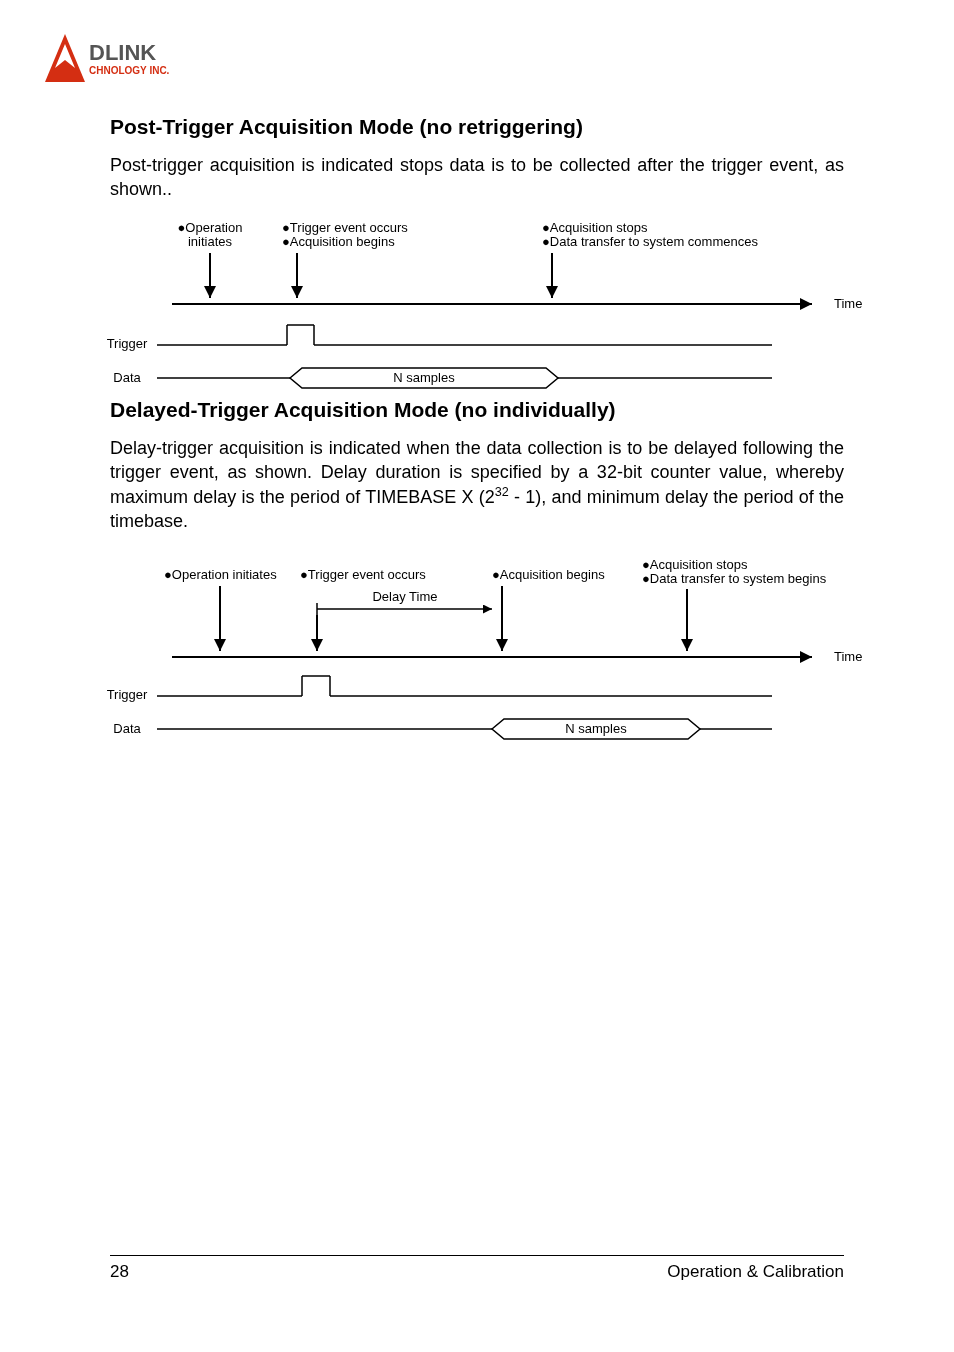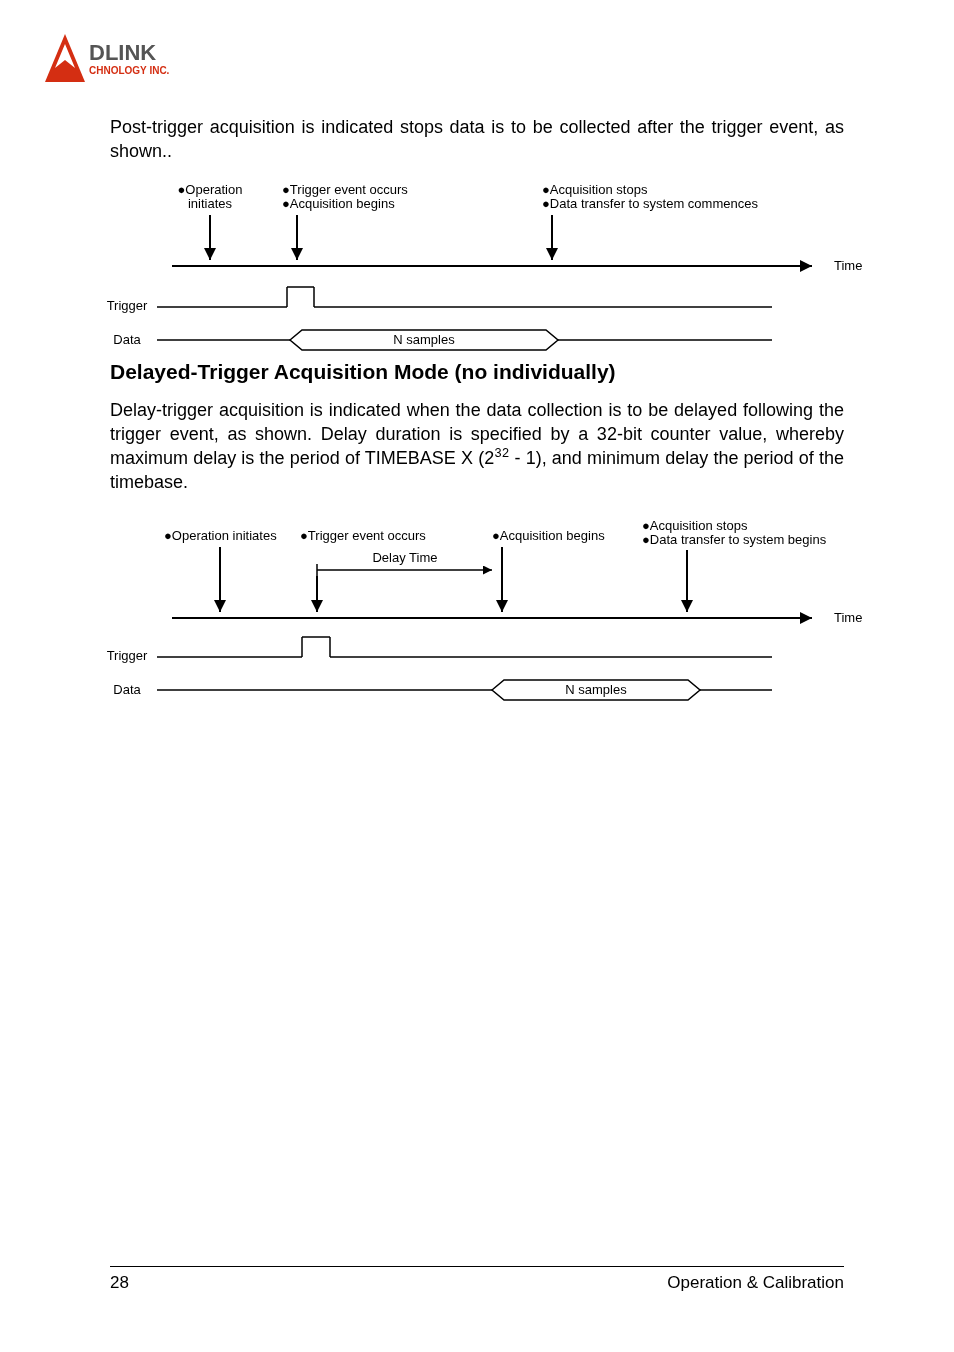--- a/index.html
+++ b/index.html
@@ -16,43 +16,44 @@
   .content { margin-top: 80px; }
   h2.section-title { font-size: 21px; font-weight: bold; margin-bottom: 14px; }
   p.body { font-size: 18px; line-height: 1.35; text-align: justify; margin-bottom: 16px; }
   .figure-caption { text-align: center; font-weight: bold; font-size: 17px; margin: 12px 0 26px 0; }
   .diagram { position: relative; margin-left: -18px; margin-right: -18px; }
   svg { display: block; }
   .small-label { font-size: 13px; }
   .footer {
     position: absolute;
     left: 110px; right: 110px;
-    bottom: 59px;
+    bottom: 70px;
     border-top: 1px solid #000;
     padding-top: 6px;
     display: flex;
     justify-content: space-between;
     font-size: 17px;
   }
-  sup { font-size: 0.7em; vertical-align: super; font-family: Liberation Mono, monospace; }
+  sup { font-size: 0.7em; vertical-align: super; }
 </style>
 </head>
 <body>
 
 <div class="logo">
   <svg width="180" height="58" viewBox="0 0 180 58">
     <polygon points="24,4 44,52 4,52" fill="#d42e12"></polygon>
     <polygon points="24,14 14,38 24,30 34,38" fill="#fff"></polygon>
     <text x="48" y="30" font-family="Arial" font-size="22" font-weight="bold" fill="#555">DLINK</text>
     <text x="48" y="44" font-family="Arial" font-size="10" font-weight="bold" fill="#d42e12">CHNOLOGY INC.</text>
   </svg>
 </div>
 
 <div class="content">
 
+  <h2 class="section-title">Post-Trigger Acquisition Mode (no retriggering)</h2>
   <p class="body">Post-trigger acquisition is indicated stops data is to be collected after the trigger event, as shown..</p>
 
   <div class="diagram">
     <svg width="770" height="180" viewBox="0 0 770 180">
       <defs>
         <marker id="arrow1" markerWidth="8" markerHeight="8" refX="6" refY="3" orient="auto">
           <path d="M0,0 L6,3 L0,6 Z" fill="#000"></path>
         </marker>
       </defs>
 

